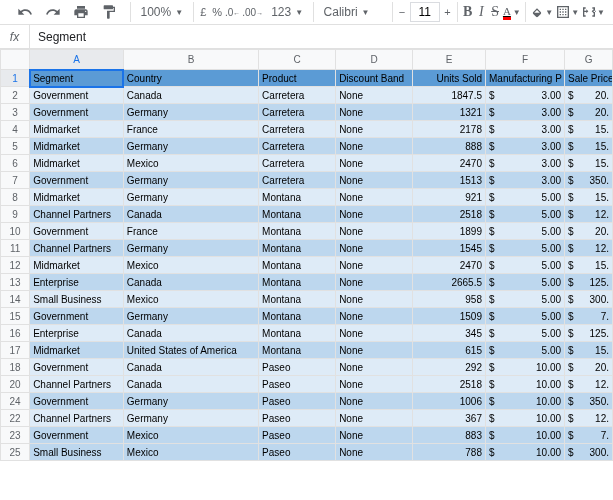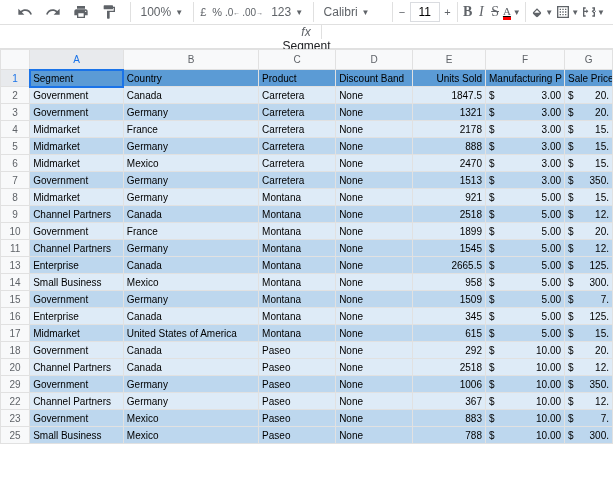--- a/index.html
+++ b/index.html
@@ -10,21 +10,21 @@
     .tb-sep { width: 1px; height: 20px; background: #e0e0e0; margin: 0 2px; }
     .tb-btn { width: 26px; height: 26px; display: flex; align-items: center; justify-content: center; border-radius: 2px; cursor: pointer; color: #5f6368; }
     .tb-text { font-size: 12px; color: #5f6368; padding: 0 6px; display: flex; align-items: center; gap: 4px; cursor: pointer; height: 24px;}
     .dropdown-arrow { font-size: 8px; color: #5f6368; }
     .font-size { width: 30px; border: 1px solid #dadce0; text-align: center; height: 20px; font-size: 12px; }
     .tb-bold { font-weight: bold; font-family: serif; font-size: 14px;}
     .tb-italic { font-style: italic; font-family: serif; font-size: 14px;}
     .tb-strike { text-decoration: line-through; font-family: serif; font-size: 14px;}
     .underline-a { text-decoration: underline; text-decoration-color: #000; }
     
-    .formula-bar { height: 24px; border-bottom: 1px solid #e0e0e0; display: flex; align-items: center; flex-direction: column; }
+    .formula-bar { height: 24px; border-bottom: 1px solid #e0e0e0; display: flex; align-items: center; }
     .fx-label { width: 30px; text-align: center; font-style: italic; color: #5f6368; font-size: 12px; border-right: 1px solid #e0e0e0; height: 100%; display:flex; align-items:center; justify-content:center;}
     .fx-input { flex: 1; padding: 0 8px; font-size: 12px; color: #202124; }
     
     .sheet { position: relative; }
     table { border-collapse: collapse; table-layout: fixed; width: 100%; }
     th, td { border: 1px solid #e1e1e1; height: 17px; font-size: 10px; padding: 0 3px; overflow: hidden; white-space: nowrap; text-overflow: clip; vertical-align: middle; }
     
     .col-header th { background: #f8f9fa; color: #5f6368; text-align: center; font-weight: normal; height: 20px; position: relative; }
     .row-header { background: #f8f9fa; color: #5f6368; text-align: center; font-weight: normal; width: 28px; }
     .corner { background: #f8f9fa; width: 28px; }
@@ -252,20 +252,30 @@
         <tr class="row-even">
           <th class="row-header">11</th>
           <td>Channel Partners</td>
           <td>Germany</td>
           <td>Montana</td>
           <td>None</td>
           <td class="num">1545</td>
           <td class="num"><span style="float:left">$</span>5.00</td>
           <td class="num"><span style="float:left">$</span>12.</td>
         </tr>
+        <tr class="row-odd">
+          <th class="row-header">12</th>
+          <td>Midmarket</td>
+          <td>Mexico</td>
+          <td>Montana</td>
+          <td>None</td>
+          <td class="num">2470</td>
+          <td class="num"><span style="float:left">$</span>5.00</td>
+          <td class="num"><span style="float:left">$</span>15.</td>
+        </tr>
         <tr class="row-even">
           <th class="row-header">13</th>
           <td>Enterprise</td>
           <td>Canada</td>
           <td>Montana</td>
           <td>None</td>
           <td class="num">2665.5</td>
           <td class="num"><span style="float:left">$</span>5.00</td>
           <td class="num"><span style="float:left">$</span>125.</td>
         </tr>
@@ -323,21 +333,21 @@
           <th class="row-header">20</th>
           <td>Channel Partners</td>
           <td>Canada</td>
           <td>Paseo</td>
           <td>None</td>
           <td class="num">2518</td>
           <td class="num"><span style="float:left">$</span>10.00</td>
           <td class="num"><span style="float:left">$</span>12.</td>
         </tr>
         <tr class="row-even">
-          <th class="row-header">29</th>
+          <th class="row-header">24</th>
           <td>Government</td>
           <td>Germany</td>
           <td>Paseo</td>
           <td>None</td>
           <td class="num">1006</td>
           <td class="num"><span style="float:left">$</span>10.00</td>
           <td class="num"><span style="float:left">$</span>350.</td>
         </tr>
         <tr class="row-odd">
           <th class="row-header">22</th>

